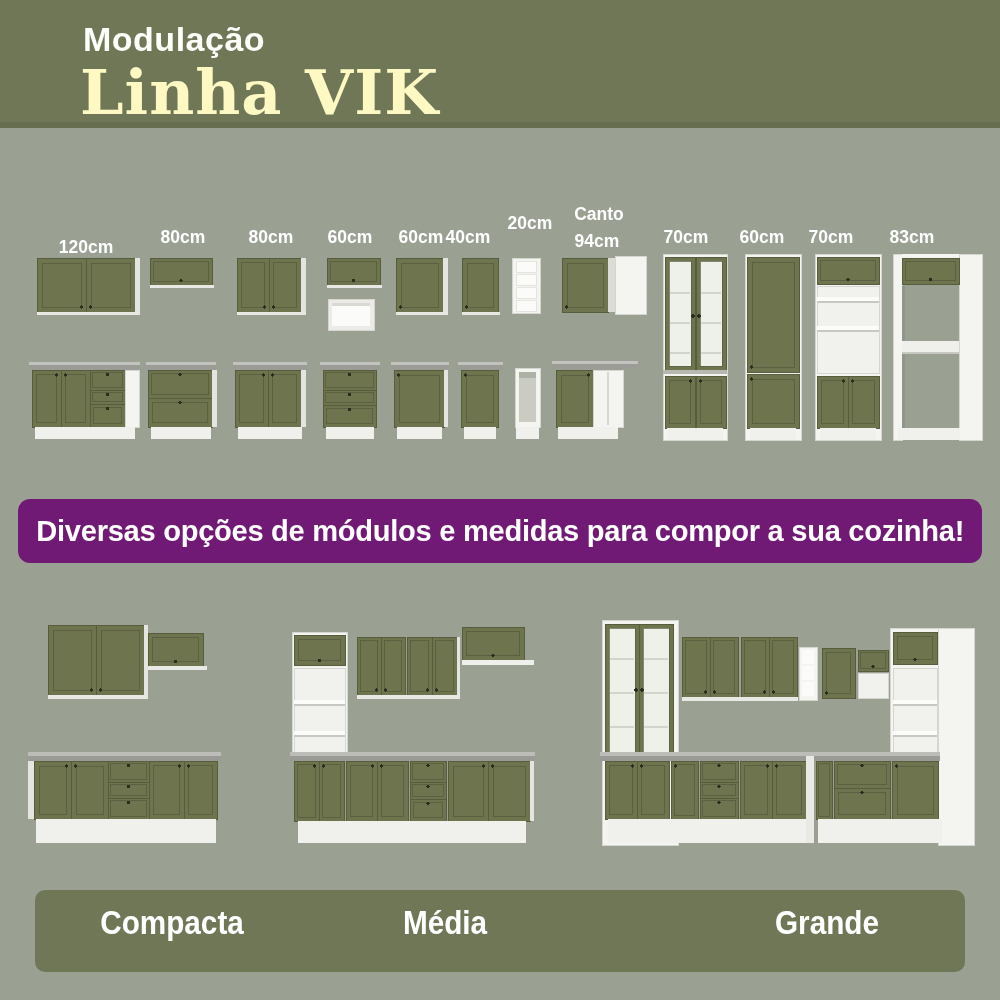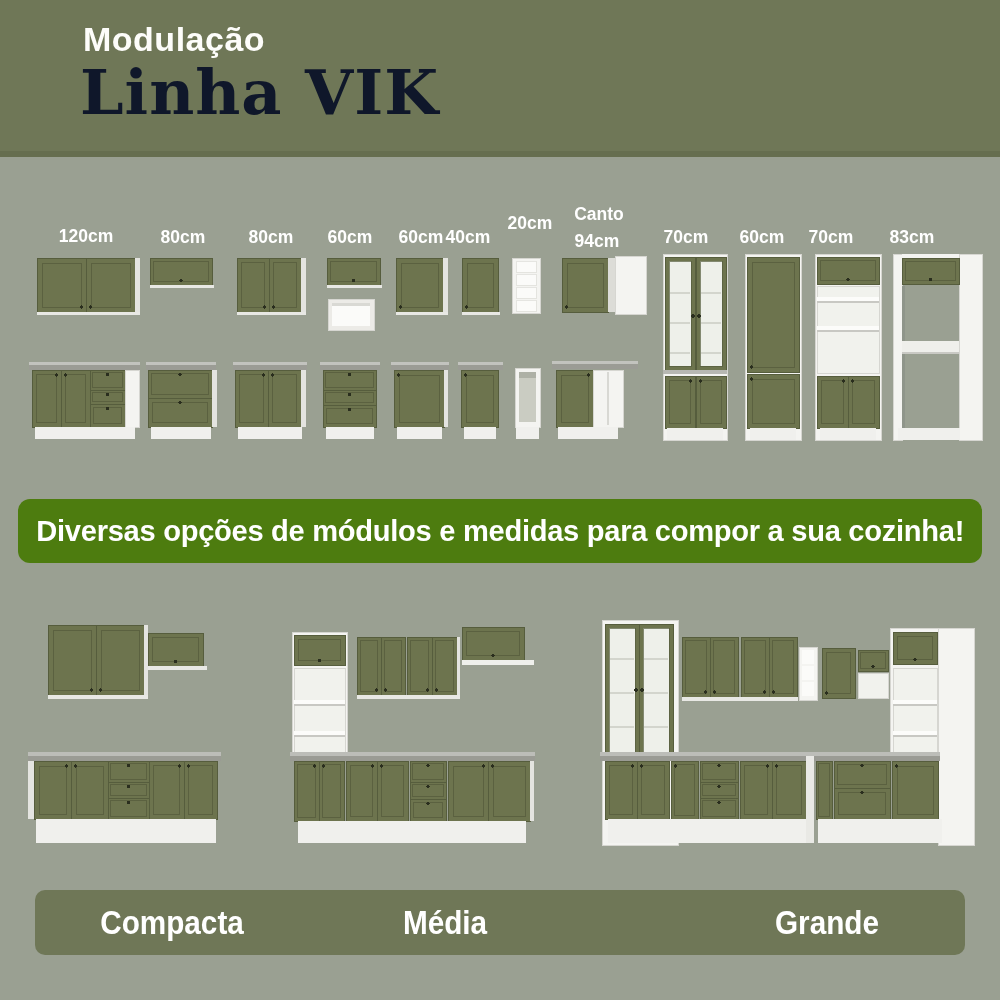--- a/index.html
+++ b/index.html
@@ -1,30 +1,30 @@
 <!DOCTYPE html>
 <html><head>
 <meta charset="utf-8">
 <style>
   *{margin:0;padding:0;box-sizing:border-box}
   html,body{width:1000px;height:1000px}
   body{position:relative;background:#9aa092;font-family:"Liberation Sans",sans-serif;overflow:hidden}
-  .hero{position:absolute;left:0;top:0;width:1000px;height:157px;background:#6f7757;
+  .hero{position:absolute;left:0;top:0;width:1000px;height:128px;background:#6f7757;
         box-shadow:inset 0 -6px 0 rgba(40,46,24,.12)}
   .hero .sub{position:absolute;left:83px;top:20px;color:#fdfdfa;font-size:34px;font-weight:700;letter-spacing:.5px}
-  .hero .title{position:absolute;left:80px;top:56px;color:#0f172a;font-family:"DejaVu Serif",serif;
+  .hero .title{position:absolute;left:80px;top:56px;color:#fef9c3;font-family:"DejaVu Serif",serif;
         font-weight:700;font-size:62px;letter-spacing:1px}
   .art{position:absolute;left:0;top:0;width:1000px;height:1000px}
   .mlabel{position:absolute;color:#fff;font-weight:700;font-size:17.5px;line-height:22px;
         transform:translateX(-50%);white-space:nowrap;text-align:left}
-  .banner{position:absolute;left:18px;top:499px;width:964px;height:64px;background:#4d7c0f;
+  .banner{position:absolute;left:18px;top:499px;width:964px;height:64px;background:#701a75;
         border-radius:12px;display:flex;align-items:center;justify-content:center}
   .banner span{color:#fff;font-size:30px;font-weight:700;letter-spacing:-.3px;
         transform:scaleX(.97);white-space:nowrap}
-  .sizesbar{position:absolute;left:35px;top:890px;width:930px;height:65px;background:#6f7757;border-radius:10px}
+  .sizesbar{position:absolute;left:35px;top:890px;width:930px;height:82px;background:#6f7757;border-radius:10px}
   .sizesbar span{position:absolute;top:14px;color:#fff;font-size:33px;font-weight:700;
         transform:translateX(-50%) scaleX(.9);white-space:nowrap}
 </style>
 </head>
 <body>
 
 <svg class="art" viewBox="0 0 1000 1000" xmlns="http://www.w3.org/2000/svg" shape-rendering="crispEdges">
   <g id="g-modules">
       <rect x="37" y="258" width="49" height="54" fill="#6d744e" stroke="#565d3d" stroke-width="1"></rect>
       <rect x="42" y="263" width="39" height="44" fill="none" stroke="#565d3d" stroke-opacity=".8"></rect>
@@ -396,21 +396,21 @@
       <rect x="818" y="819" width="124" height="24" fill="#f0f0ed"></rect>
     </g>
 </svg>
 
 <header class="hero">
   <div class="sub">Modulação</div>
   <div class="title">Linha VIK</div>
 </header>
 
 <div>
-  <div class="mlabel" style="left:86px;top:225px">120cm</div>
+  <div class="mlabel" style="left:86px;top:236px">120cm</div>
   <div class="mlabel" style="left:183px;top:226px">80cm</div>
   <div class="mlabel" style="left:271px;top:226px">80cm</div>
   <div class="mlabel" style="left:350px;top:226px">60cm</div>
   <div class="mlabel" style="left:421px;top:226px">60cm</div>
   <div class="mlabel" style="left:468px;top:226px">40cm</div>
   <div class="mlabel" style="left:530px;top:212px">20cm</div>
   <div class="mlabel" style="left:599px;top:203px">Canto</div>
   <div class="mlabel" style="left:597px;top:230px">94cm</div>
   <div class="mlabel" style="left:686px;top:226px">70cm</div>
   <div class="mlabel" style="left:762px;top:226px">60cm</div>

